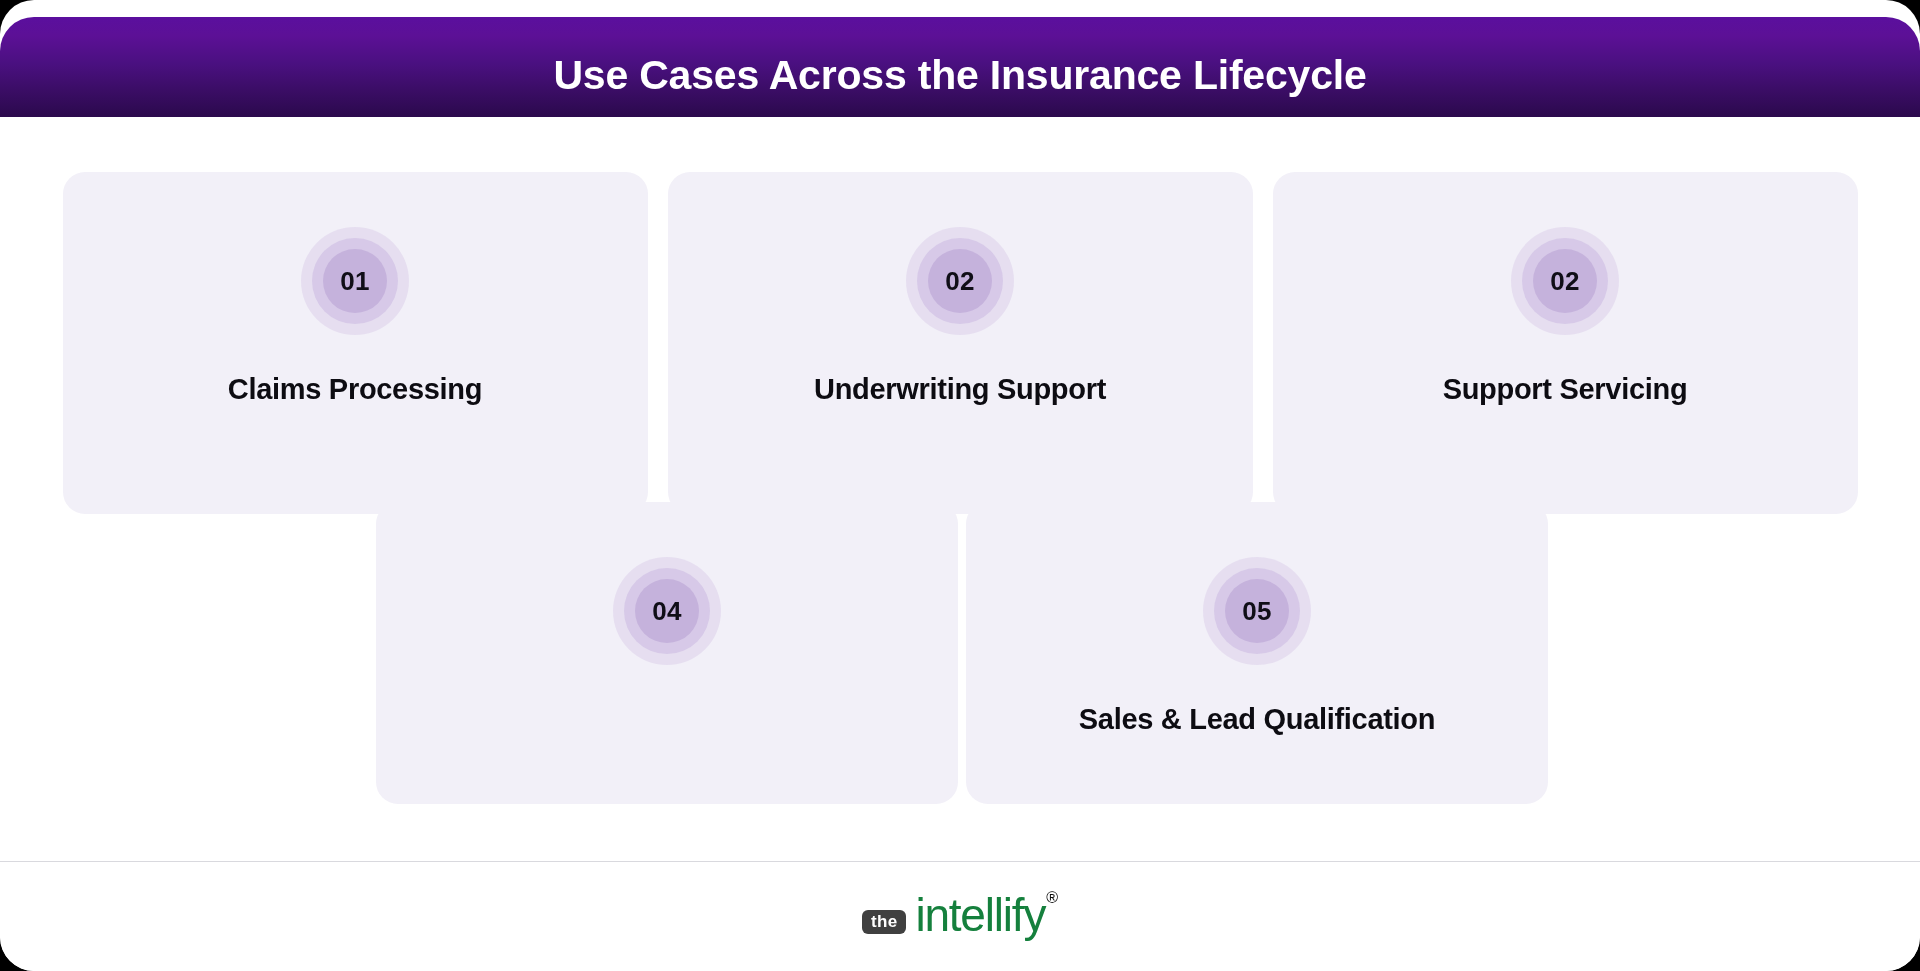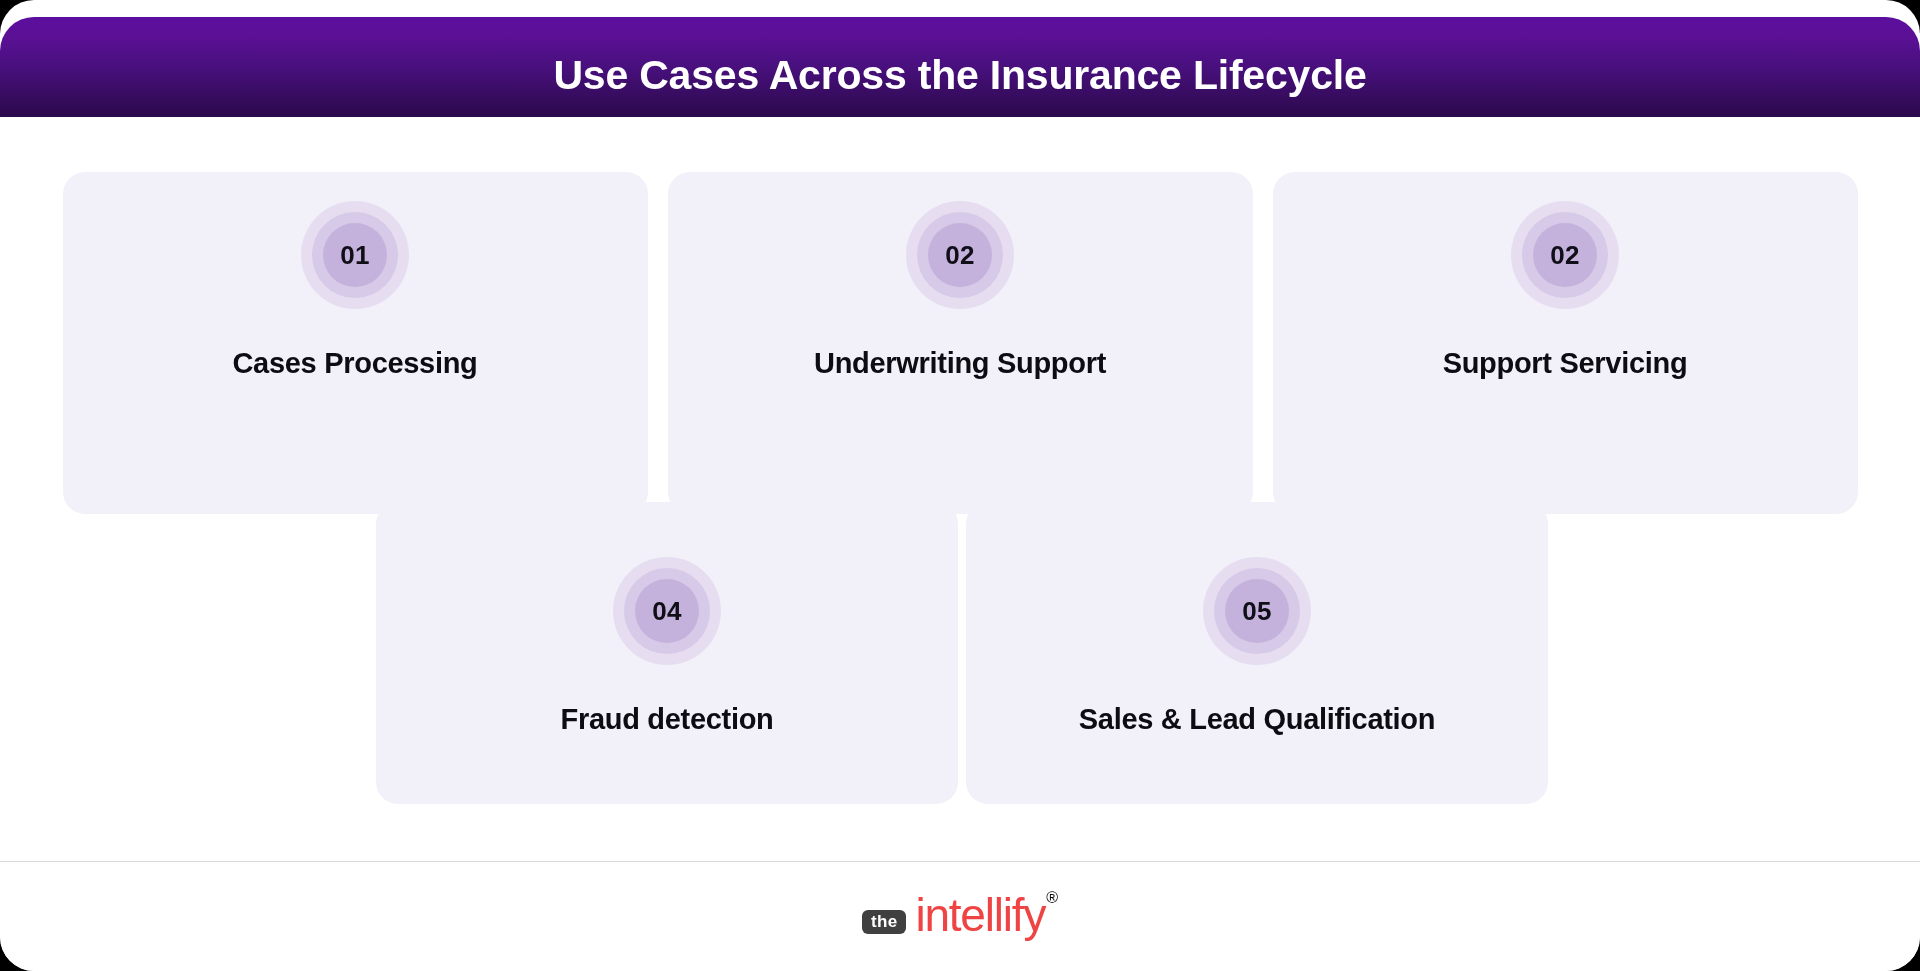--- a/index.html
+++ b/index.html
@@ -89,21 +89,21 @@
     border-radius: 22px;
     box-sizing: border-box;
     display: flex;
     flex-direction: column;
     align-items: center;
     justify-content: flex-start;
   }
   .row-one .card {
     width: 585px;
     height: 342px;
-    padding-top: 28px;
+    padding-top: 54px;
   }
   .row-two .card {
     width: 582px;
     height: 302px;
     padding-top: 54px;
   }
 
   
   .badge {
     position: relative;
@@ -206,21 +206,21 @@
     font-weight: 700;
     letter-spacing: 0.3px;
     padding: 3px 9px 4px 9px;
     border-radius: 6px;
     line-height: 1;
     margin-right: 9px;
     transform: translateY(7px);
     font-family: "Liberation Sans", sans-serif;
   }
   .logo-name {
-    color: #ef4444;
+    color: #15803d;
     font-size: 46px;
     font-weight: 500;
     letter-spacing: -1.2px;
     line-height: 1;
     font-family: "Liberation Sans", sans-serif;
   }
   .logo-reg {
     color: #0a0a0a;
     font-size: 16px;
     line-height: 1;
@@ -242,21 +242,21 @@
 
     <div class="row row-one">
 
       <div class="card">
         <div class="badge">
           <span class="ring-outer"></span>
           <span class="ring-mid"></span>
           <span class="ring-inner"></span>
           <span class="badge-number">01</span>
         </div>
-        <div class="card-title">Cases Processing</div>
+        <div class="card-title">Claims Processing</div>
       </div>
 
       <div class="card">
         <div class="badge">
           <span class="ring-outer"></span>
           <span class="ring-mid"></span>
           <span class="ring-inner"></span>
           <span class="badge-number">02</span>
         </div>
         <div class="card-title">Underwriting Support</div>
@@ -276,21 +276,20 @@
 
     <div class="row row-two">
 
       <div class="card">
         <div class="badge">
           <span class="ring-outer"></span>
           <span class="ring-mid"></span>
           <span class="ring-inner"></span>
           <span class="badge-number">04</span>
         </div>
-        <div class="card-title">Fraud detection</div>
       </div>
 
       <div class="card">
         <div class="badge">
           <span class="ring-outer"></span>
           <span class="ring-mid"></span>
           <span class="ring-inner"></span>
           <span class="badge-number">05</span>
         </div>
         <div class="card-title">Sales &amp; Lead Qualification</div>

